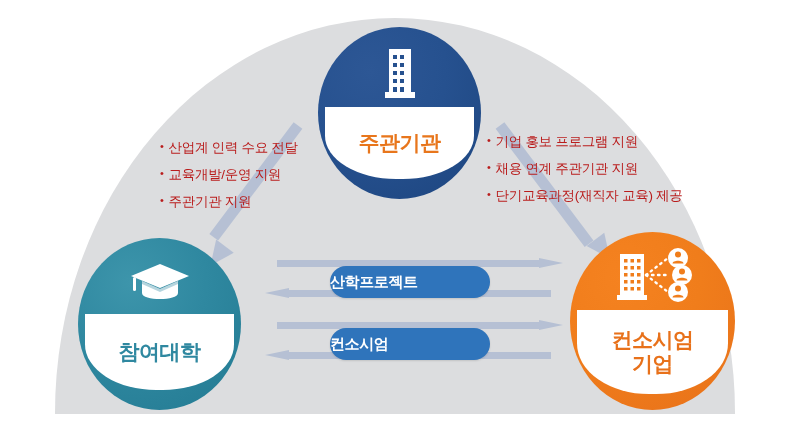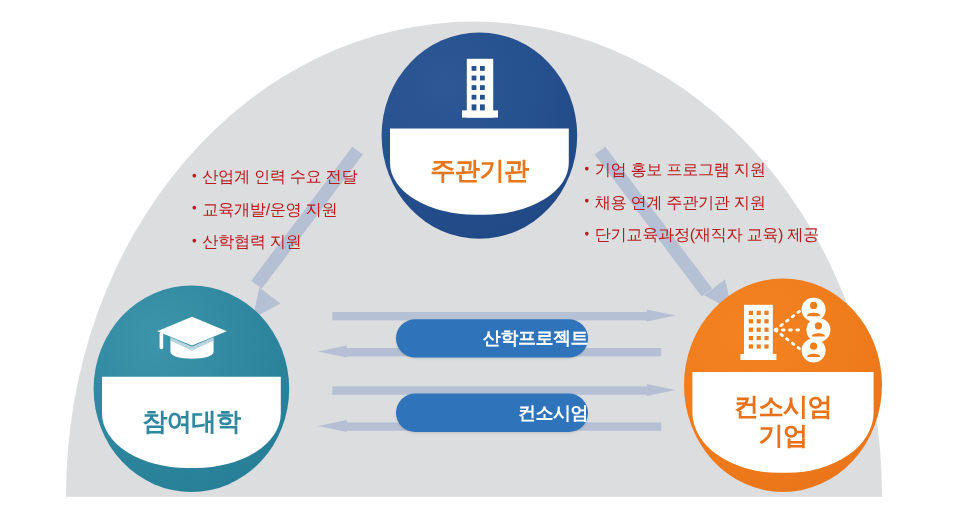--- a/index.html
+++ b/index.html
@@ -77,21 +77,21 @@
   .a1 { left: 12px;  top: 0px;   width: 286px; }
   .a2 { left: 0px;   top: 30px;  width: 286px; }
   .a3 { left: 12px;  top: 62px;  width: 286px; }
   .a4 { left: 0px;   top: 92px;  width: 286px; }
 
   
   .pill {
     position: absolute;
     display: flex;
     align-items: center;
-    justify-content: flex-end;
+    justify-content: flex-start;
     background: #2f74bb;
     border-radius: 22px;
     color: #ffffff;
     font-weight: bold;
     font-size: 15px;
     letter-spacing: -0.4px;
     box-shadow: 0 1px 2px rgba(0,0,0,0.12);
   }
   .pill-1 { left: 330px; top: 266px; width: 160px; height: 32px; }
   .pill-2 { left: 330px; top: 328px; width: 160px; height: 32px; }
@@ -335,21 +335,21 @@
     </div>
     <div class="panel">
       <span>컨소시엄</span>
       <span>기업</span>
     </div>
   </div>
 
   <div class="bullets bullets-left">
     <div>산업계 인력 수요 전달</div>
     <div>교육개발/운영 지원</div>
-    <div>산학협력 지원</div>
+    <div>주관기관 지원</div>
   </div>
 
   <div class="bullets bullets-right">
     <div>기업 홍보 프로그램 지원</div>
     <div>채용 연계 주관기관 지원</div>
     <div>단기교육과정(재직자 교육) 제공</div>
   </div>
 
 </div>
 

